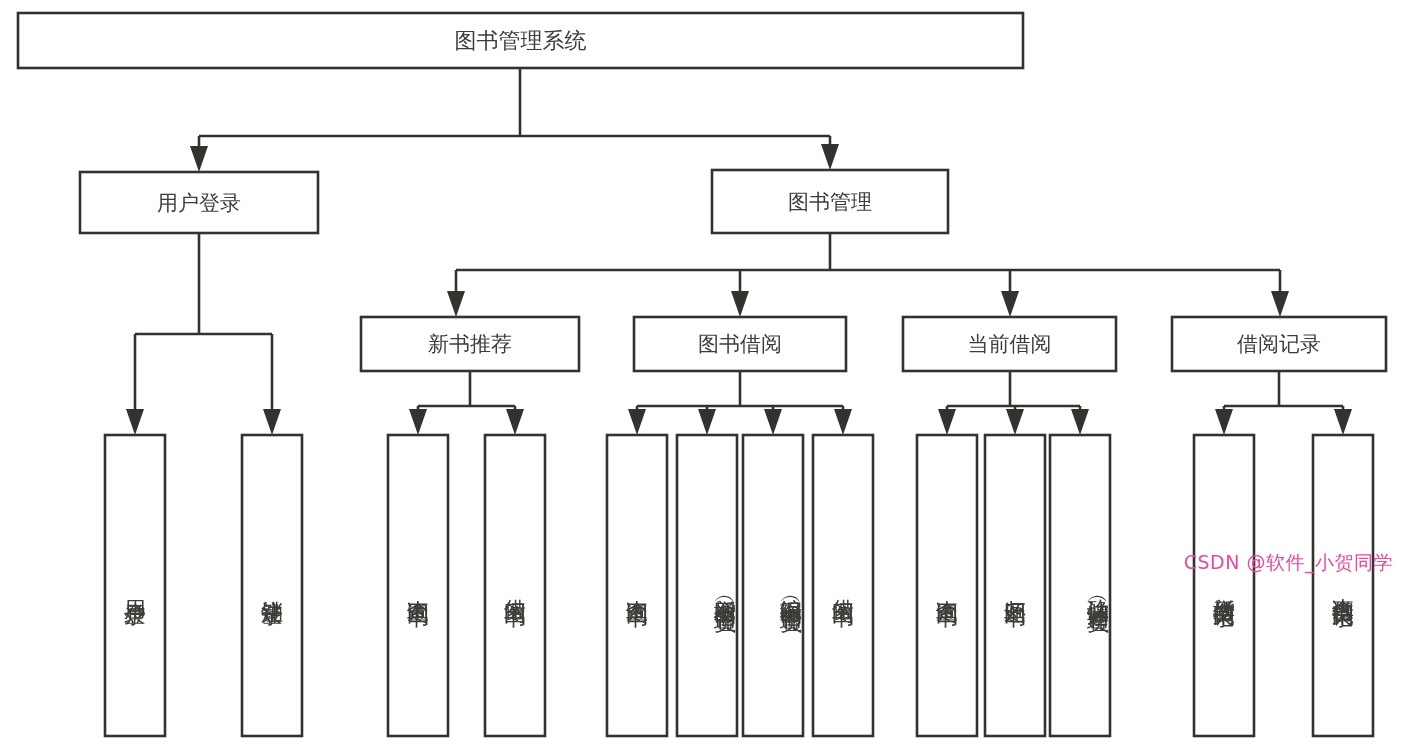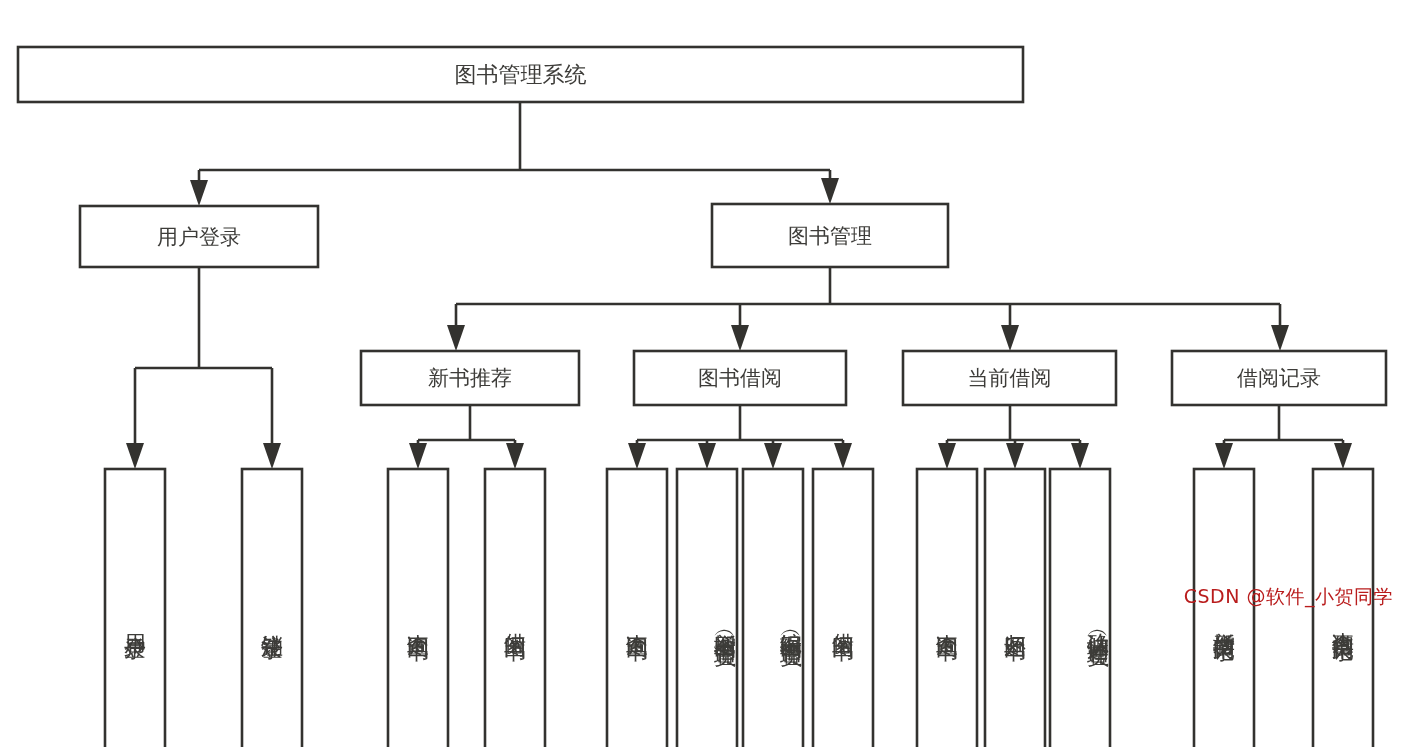--- a/index.html
+++ b/index.html
@@ -12,21 +12,20 @@
     width: 1405px;
     height: 747px;
     font-family: "DejaVu Sans", "Liberation Sans", sans-serif;
     overflow: hidden;
   }
   #diagram-root {
     position: relative;
     width: 1405px;
     height: 580px;
     background: #ffffff;
-    margin-top: 34px;
   }
   svg.diagram-canvas {
     position: absolute;
     left: 0;
     top: 0;
     width: 1405px;
     height: 747px;
     display: block;
   }
   .node-box {
@@ -71,21 +70,21 @@
   }
   .leaf-label.centered {
     align-items: center;
   }
   .watermark {
     position: absolute;
     right: 12px;
     bottom: 4px;
     font-family: "DejaVu Sans", "Liberation Sans", sans-serif;
     font-size: 19px;
-    color: #b91c1c;
+    color: #ec4899;
     letter-spacing: 0.5px;
     user-select: none;
   }
 </style>
 </head>
 <body>
 
 <div id="diagram-root">
   <svg class="diagram-canvas" viewBox="0 0 1405 747">
     <g id="connector-layer">

